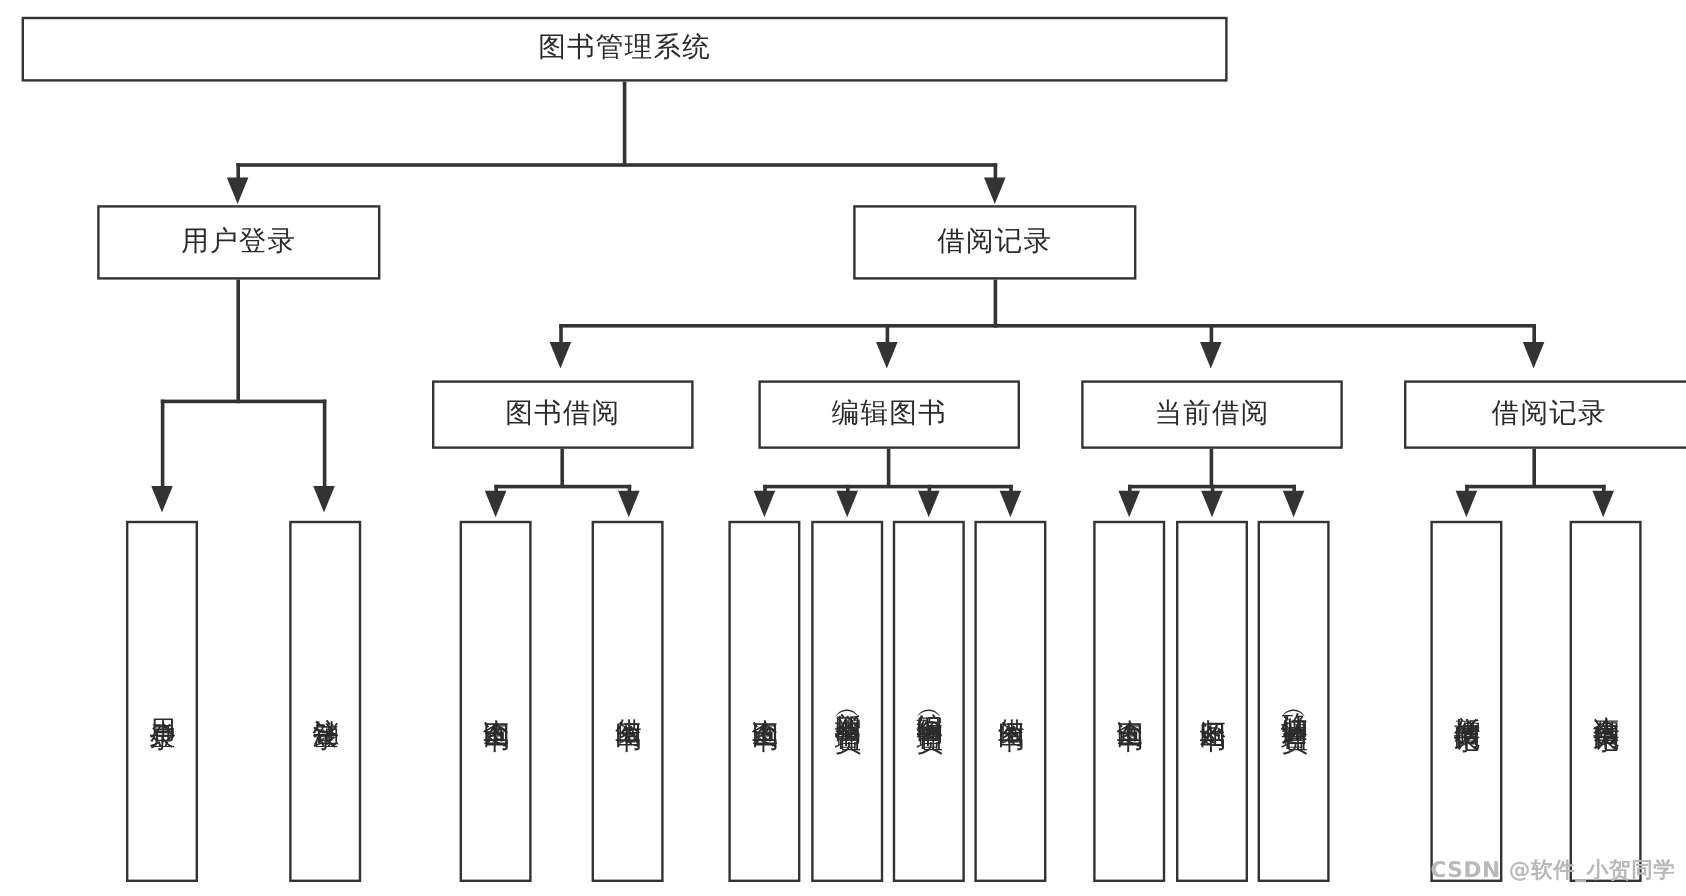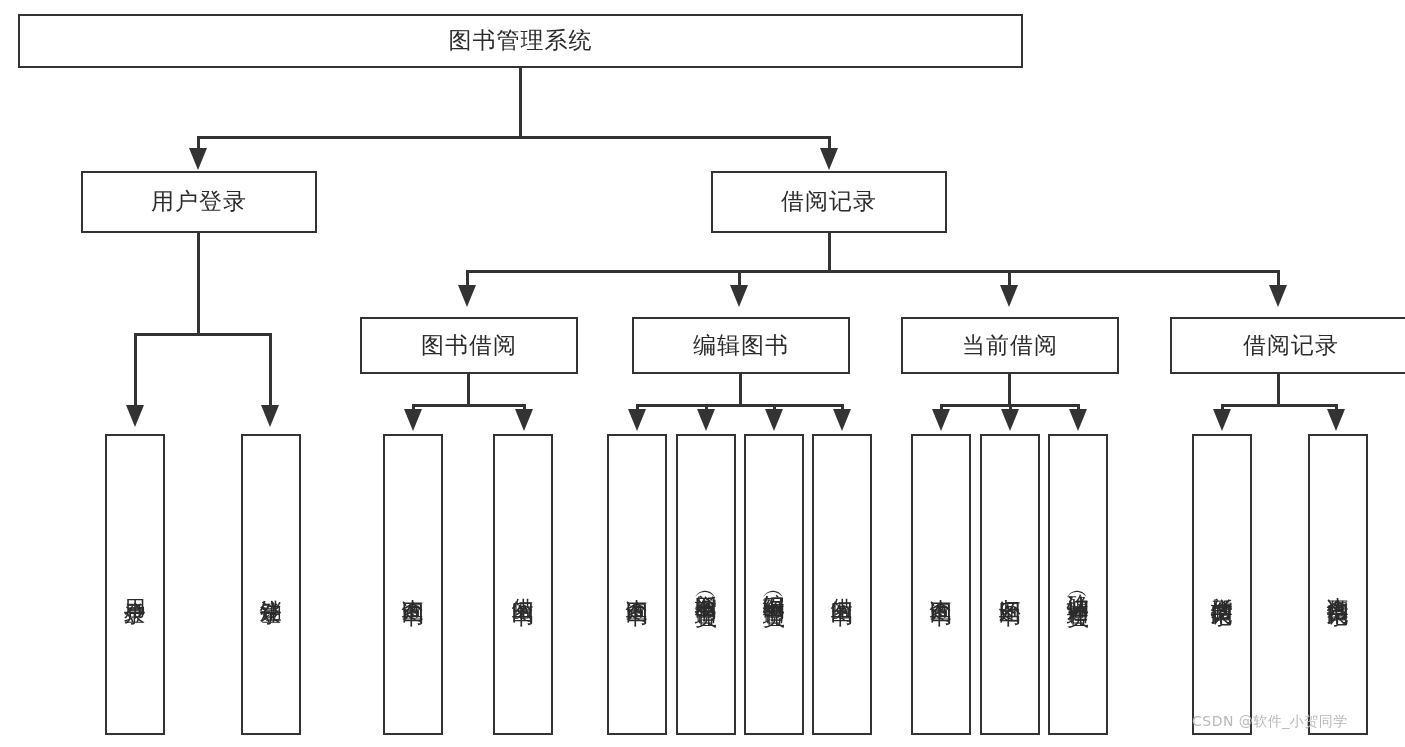--- a/index.html
+++ b/index.html
@@ -58,23 +58,24 @@
     position: absolute;
     width: 0;
     height: 0;
     border-left: 9px solid transparent;
     border-right: 9px solid transparent;
     border-top: 22px solid #333333;
   }
   .watermark {
     position: absolute;
     color: #b9b9b9;
-    font-size: 14px;
+    font-size: 18px;
     white-space: nowrap;
     letter-spacing: 0.5px;
+    font-weight: bold;
   }
 </style>
 </head>
 <body>
 
 <div id="canvas">
 
   <div class="node horiz" style="left:18px; top:14px; width:1005px; height:54px;">
     <span>图书管理系统</span>
   </div>

